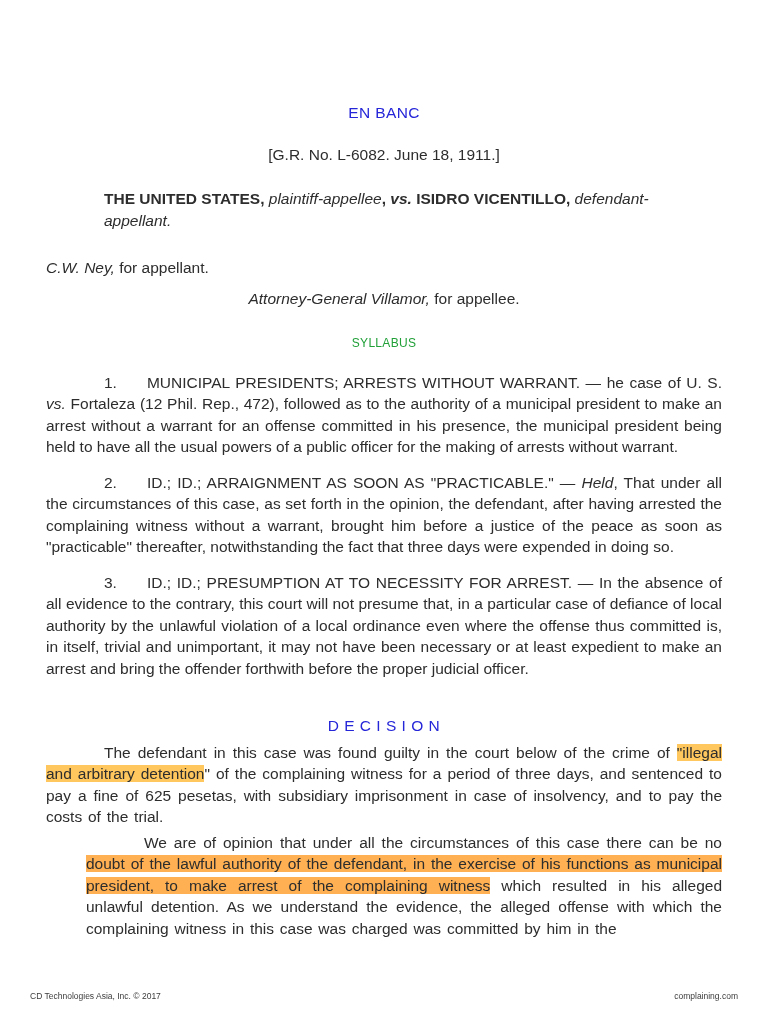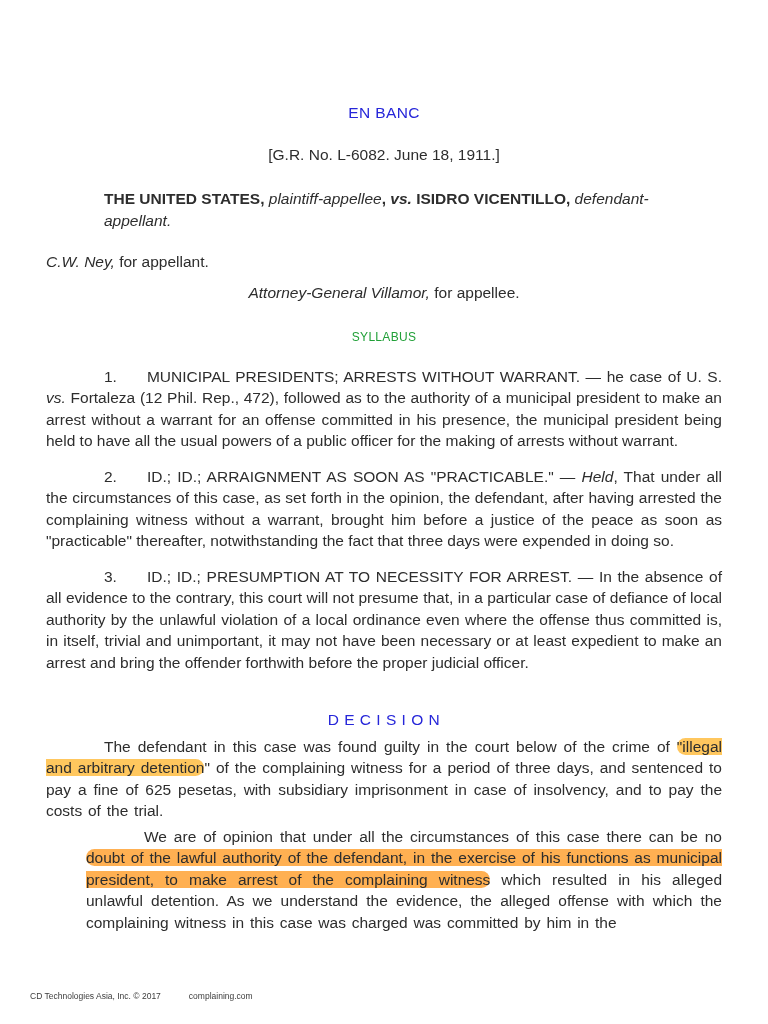--- a/index.html
+++ b/index.html
@@ -1,15 +1,15 @@
 <!DOCTYPE html>
 <html style="--blue: #2626d9; --green: #21a038; --hl1: #ffc75e; --hl2: #ffb052; --text: #2d2d2d;"><head>
 <meta charset="utf-8">
 <style>
-  * { margin:0; padding:0; box-sizing:border-box;border-radius:25px; }
+  * { margin:0; padding:0; box-sizing:border-box; }
   html,body { background:#ffffff; }
   .page {
     position:relative;
     width:768px; height:1024px;
     margin:0 auto;
     background:#ffffff;
     font-family:"Liberation Sans", sans-serif;
     font-size:15.5px;
     line-height:21.5px;
     color:var(--text,#2d2d2d);
@@ -18,21 +18,21 @@
   }
   .center { text-align:center; }
   .heading-blue {
     color:var(--blue,#2626d9);
     font-weight:normal;
     font-size:15.5px;
     letter-spacing:.4px;
   }
   .citation { margin-top:20px; }
   .case-title { margin:23px 30px 0 58px; }
-  .counsel-1 { margin-top:20px; }
+  .counsel-1 { margin-top:26px; }
   .counsel-2 { margin-top:9px;text-align:center; }
   .syllabus-heading {
     color:var(--green,#21a038);
     font-weight:normal;
     font-size:12px;
     margin-top:24px;
     letter-spacing:.3px;
   }
   .body-para { text-align:justify; text-indent:58px; }
   .syl-1 { margin-top:17px; }
@@ -45,21 +45,21 @@
   .s-b  { font-weight:bold; }
   .s-i  { font-style:italic; }
   .s-bi { font-weight:bold; font-style:italic; }
   .s-hl1 { background:var(--hl1,#ffc75e); }
   .s-hl2 { background:var(--hl2,#ffb052); }
   .s-tab { display:inline-block; width:30px; }
   .footer {
     position:absolute;
     left:30px; right:30px; bottom:22px;
     display:flex;
-    justify-content:flex-start;
+    justify-content:space-between;
     font-size:8.5px;
     line-height:11px;
     color:#3c3c3c;
     text-indent:0;
     gap:28px;
   }
 </style>
 </head>
 <body>
 

